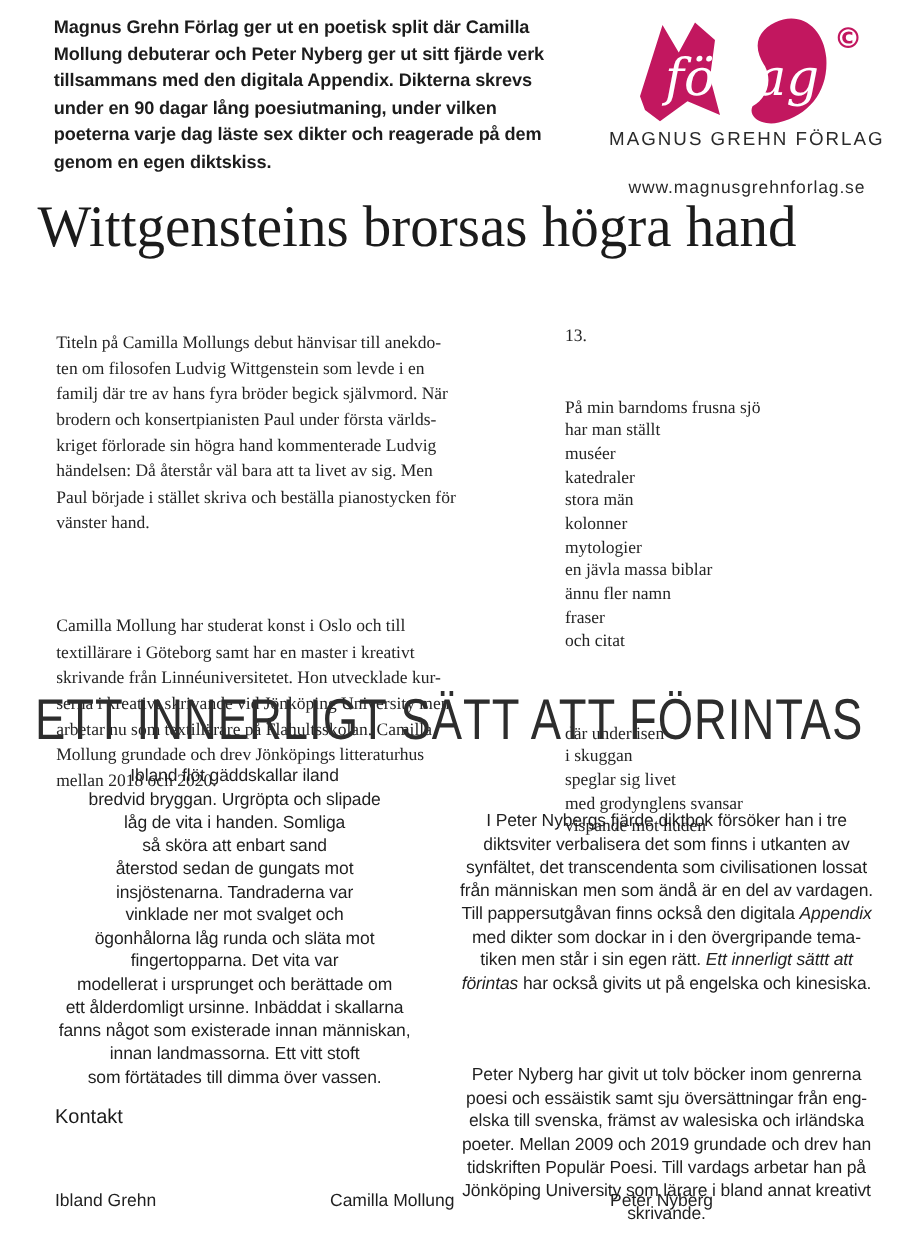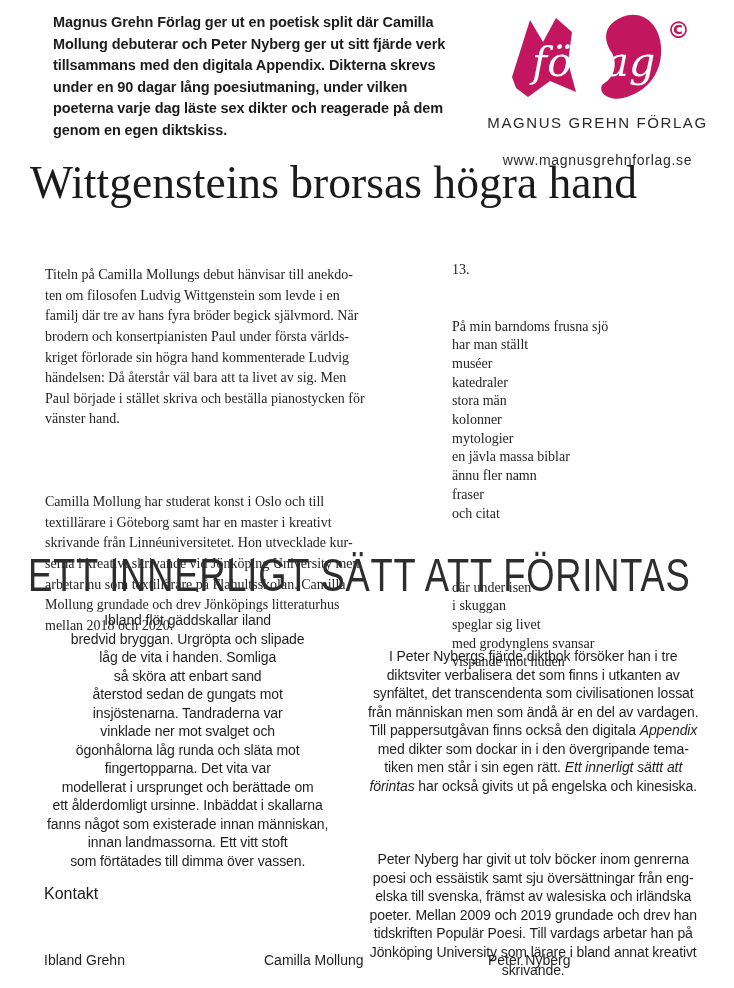--- a/index.html
+++ b/index.html
@@ -9,41 +9,41 @@
     height: 988px;
     background: #ffffff;
     overflow: hidden;
     font-family: "Liberation Sans", sans-serif;
     color: #1e1e1e;
   }
 
   
   .intro {
     position: absolute;
-    left: 53px; top: 12px;
+    left: 43px; top: 12px;
     font-weight: bold;
     font-size: 14.5px;
     line-height: 21.6px;
     letter-spacing: -0.1px;
     color: #1c1c1c;
     white-space: pre;
   }
 
   
   .brand {
     position: absolute;
     left: 480px; top: 2px;
     width: 235px;
     text-align: center;
     color: #2a2a2a;
   }
   .brand svg { display: block; margin: 0 auto; }
   .logo-script { font: italic 41px "DejaVu Serif", serif; fill: #ffffff; }
   .copyright-glyph { font: bold 23px "DejaVu Sans", sans-serif; }
-  .brand-name { font-size: 15px; letter-spacing: 1.6px; margin-top: 12px; white-space: pre; }
+  .brand-name { font-size: 15px; letter-spacing: 1.6px; margin-top: 1px; white-space: pre; }
   .brand-site { font-size: 14px; letter-spacing: 0.7px; margin-top: 21px; white-space: pre; }
 
   
   .headline1 {
     position: absolute;
     left: 30px; top: 156px;
     margin: 0;
     font-family: "Liberation Serif", serif;
     font-weight: normal;
     font-size: 47px;

